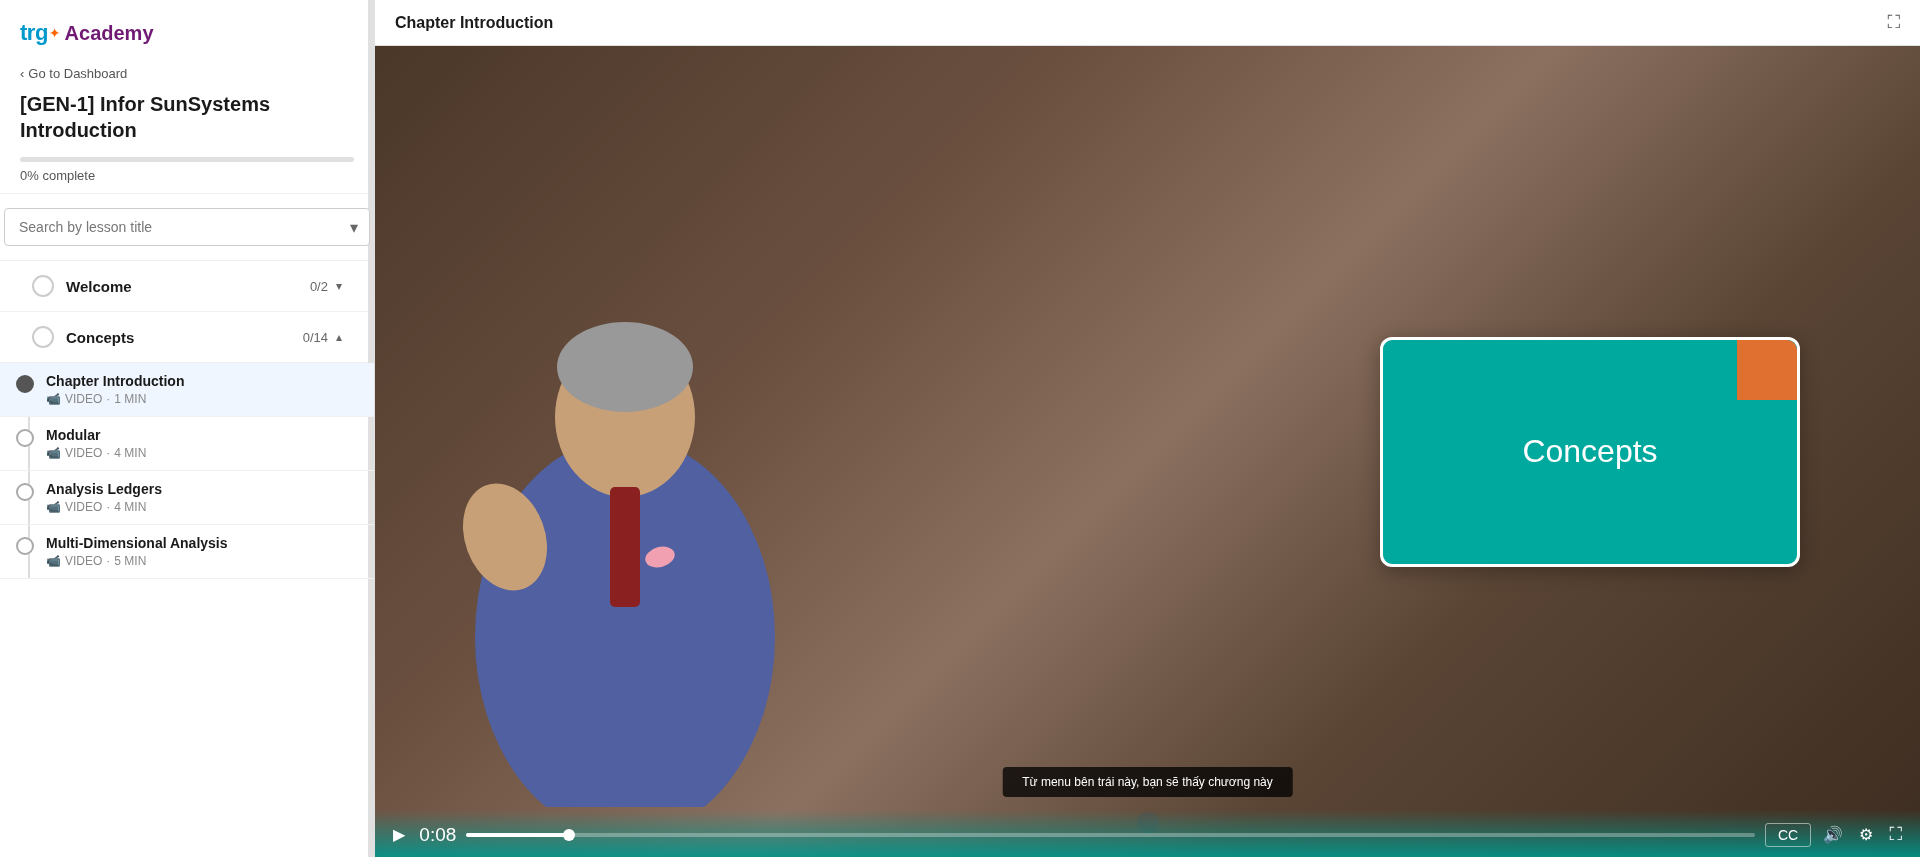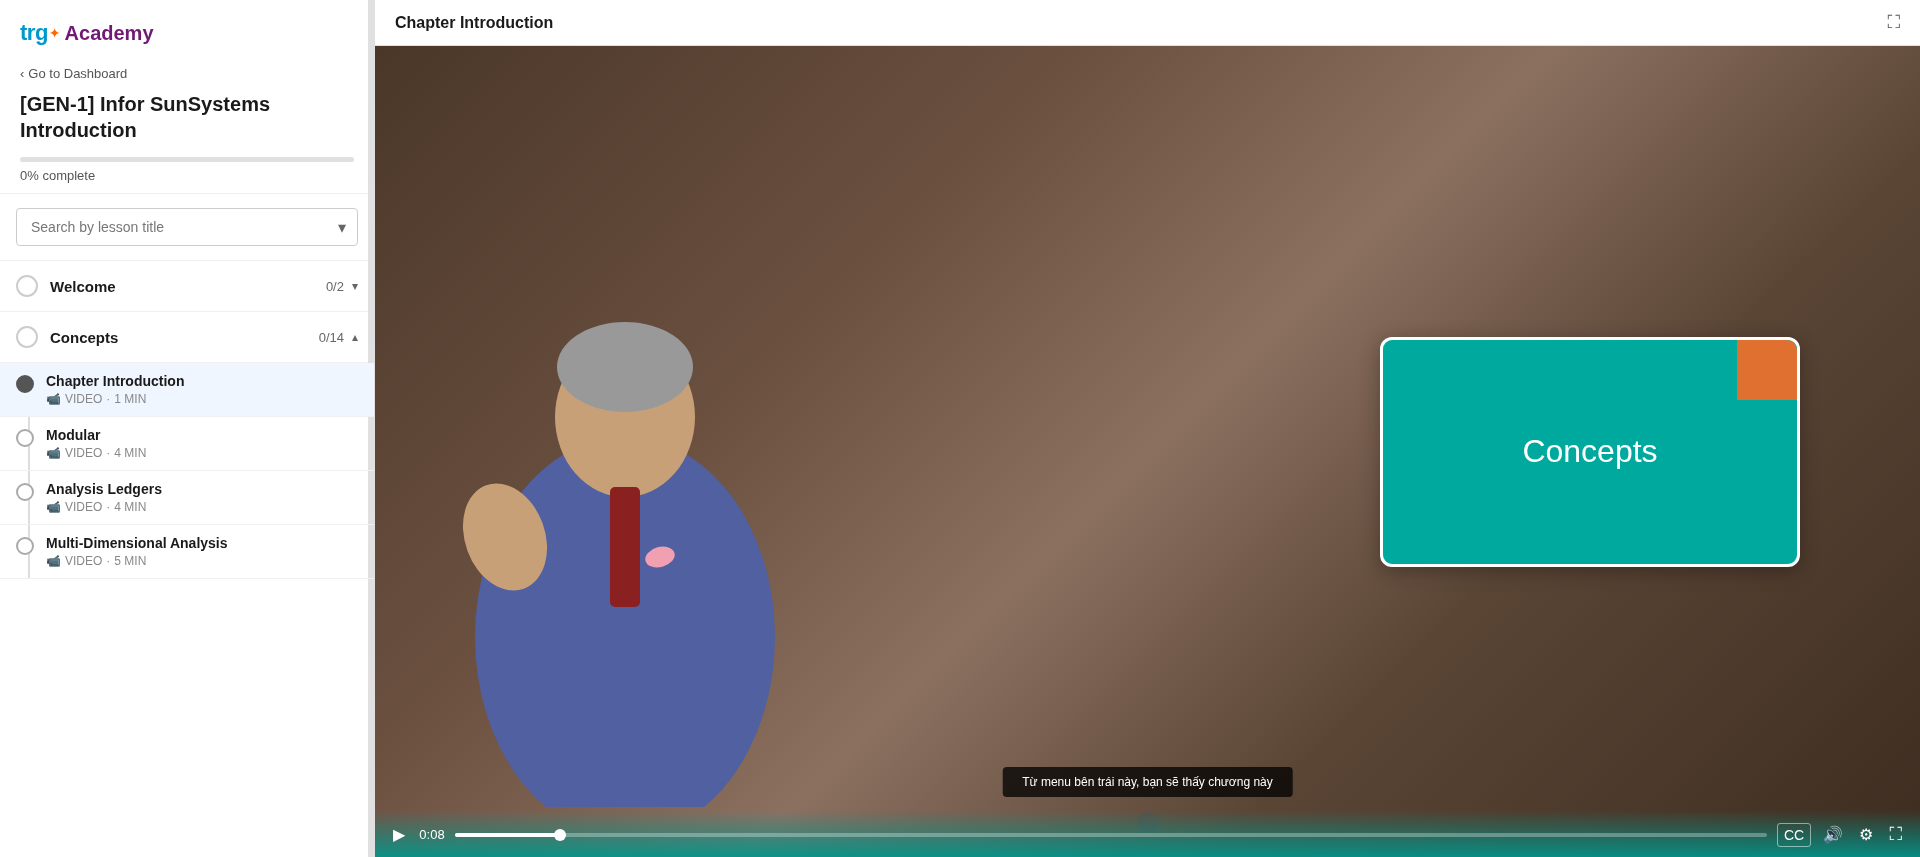--- a/index.html
+++ b/index.html
@@ -82,21 +82,21 @@
       width: 0%;
     }
 
     .progress-text {
       font-size: 13px;
       color: #555;
     }
 
     
     .search-area {
-      padding: 14px 16px;
+      padding: 14px 4px;
       border-bottom: 1px solid #eee;
     }
 
     .search-select-wrap {
       position: relative;
     }
 
     .search-select-wrap select {
       width: 100%;
       border: 1px solid #ccc;
@@ -121,21 +121,21 @@
 
     
     .lessons-list {
       flex: 1;
       overflow-y: auto;
     }
 
     .section-header {
       display: flex;
       align-items: center;
-      padding: 14px 16px;
+      padding: 14px 32px;
       cursor: pointer;
       border-bottom: 1px solid #f0f0f0;
     }
 
     .section-circle {
       width: 22px;
       height: 22px;
       border-radius: 50%;
       border: 2px solid #ccc;
       margin-right: 12px;
@@ -275,21 +275,21 @@
       border: none;
       color: white;
       cursor: pointer;
       font-size: 16px;
       padding: 4px;
       display: flex;
       align-items: center;
     }
 
     .time-display {
-      font-size: 13px;
+      font-size: 19px;
       color: white;
       white-space: nowrap;
     }
 
     .progress-track {
       flex: 1;
       height: 4px;
       background: rgba(255,255,255,0.3);
       border-radius: 2px;
       position: relative;
@@ -323,21 +323,21 @@
       gap: 8px;
     }
 
     .ctrl-icon {
       color: white;
       font-size: 14px;
       cursor: pointer;
       background: none;
       border: 1px solid rgba(255,255,255,0.5);
       border-radius: 3px;
-      padding: 3px 6px;
+      padding: 3px 12px;
       display: flex;
       align-items: center;
     }
 
     
     .sidebar::-webkit-scrollbar, .lessons-list::-webkit-scrollbar {
       width: 6px;
     }
     .sidebar::-webkit-scrollbar-track, .lessons-list::-webkit-scrollbar-track {
       background: #f1f1f1;

